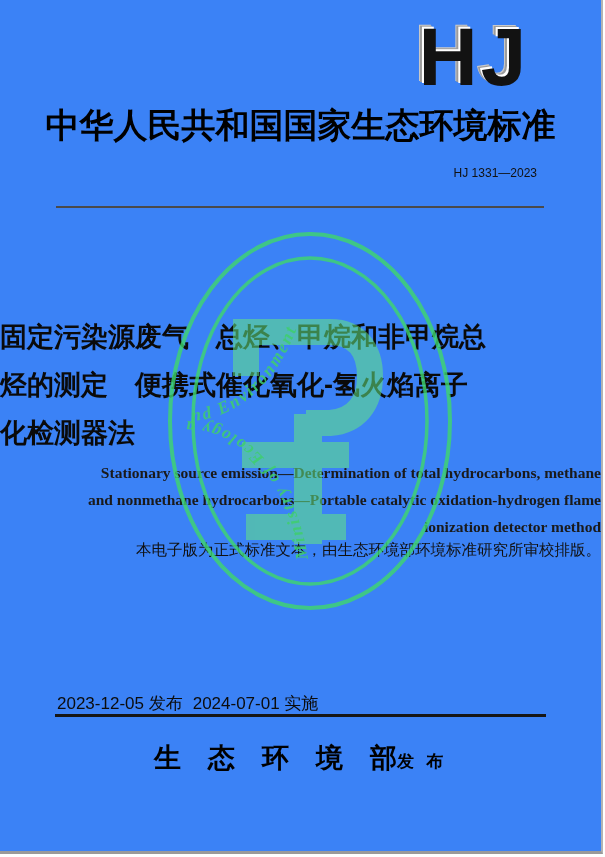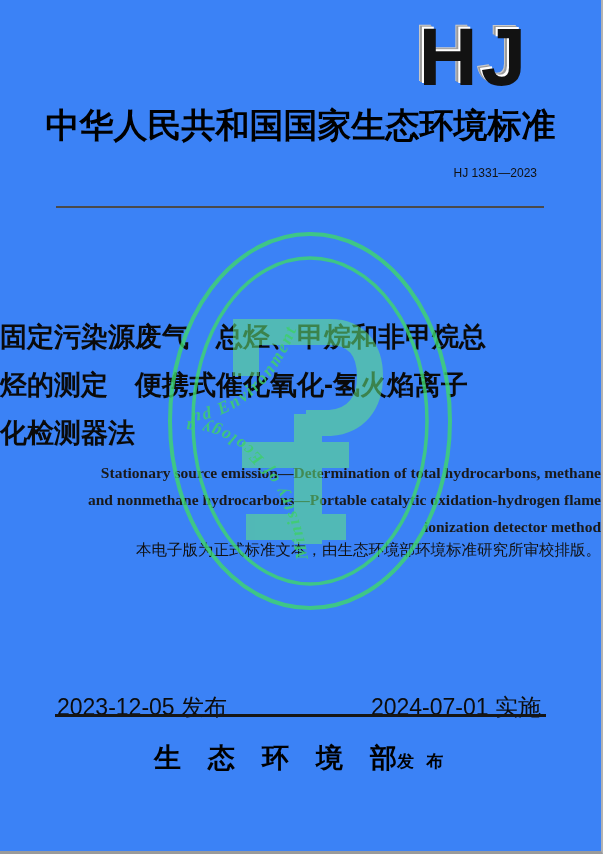--- a/index.html
+++ b/index.html
@@ -49,23 +49,23 @@
     font-weight:bold; font-size:15.5px; line-height:27px; color:#1a1a1a;
   }
   .note {
     position:absolute; top:540px; left:0; width:100%;
     text-align:right;
     font-family:"Liberation Sans", sans-serif;
     font-size:15.5px; color:#111;
   }
   .date-row {
     position:absolute; top:692px; left:57px; right:60px;
-    display:flex; justify-content:space-between;
+    display:flex; justify-content:flex-start;
     font-family:"Liberation Sans", sans-serif;
-    font-size:23px; color:#0c0c0c;
+    font-size:17px; color:#0c0c0c;gap:10px;
   }
   .rule-bottom {
     position:absolute; top:714px; left:55px; right:55px;
     height:3px; background:#161616;
   }
   .publisher-row {
     position:absolute; top:740px; left:0; width:100%;
     display:flex; justify-content:center; align-items:baseline; 
   }
   .publisher {

